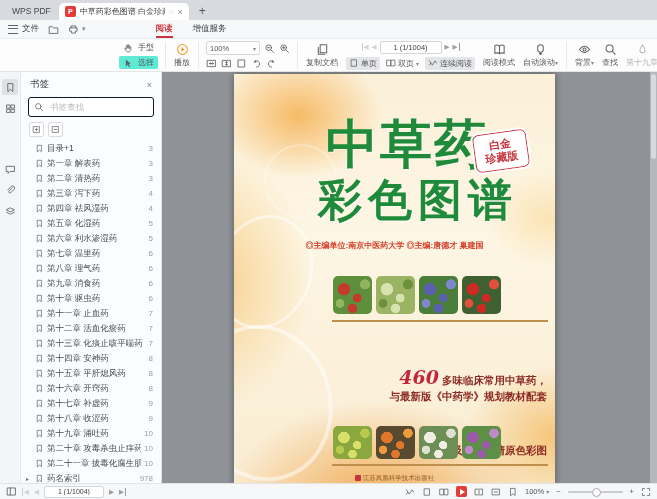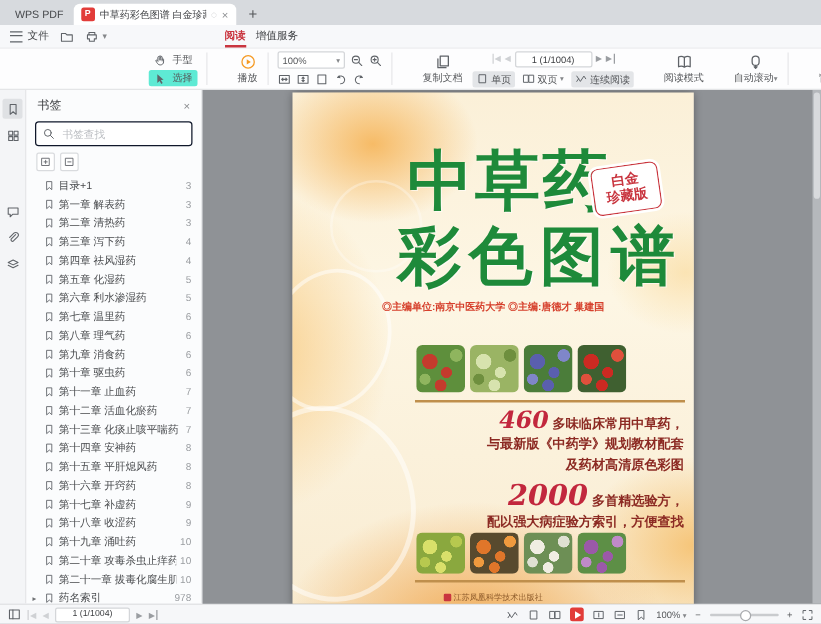--- a/index.html
+++ b/index.html
@@ -17,32 +17,32 @@
   .tab-circle{color:#b0b2b5;font-size:8px;}
   .tab-close{color:#8a8c8f;font-size:9px;}
   .newtab{font-size:12px;color:#55575a;margin:0 0 2px 10px;}
 
   
   .menubar{height:18px;background:#f7f8fa;display:flex;align-items:center;padding-left:8px;font-size:8.5px;color:#45474a;border-bottom:1px solid #ebecee;flex:none;}
   .hamb{width:10px;height:7px;border-top:1.2px solid #5f6368;border-bottom:1.2px solid #5f6368;position:relative;margin-right:4px;}
   .hamb::after{content:"";position:absolute;left:0;right:0;top:2px;border-top:1.2px solid #5f6368;}
   .m-ico{margin-left:9px;}
   .m-caret{font-size:7px;color:#85878a;margin-left:3px;}
-  .mtabs{display:flex;gap:4px;margin-left:92px;height:100%;align-items:stretch;text-align:center;}
+  .mtabs{display:flex;gap:16px;margin-left:68px;height:100%;align-items:stretch;text-align:center;}
   .mtab{display:flex;align-items:center;padding:0 2px;position:relative;color:#3c3e41;}
   .mtab.active{color:#c9353f;font-weight:bold;}
   .mtab.active::after{content:"";position:absolute;left:2px;right:2px;bottom:0;height:2px;background:#c9353f;}
 
   
   .toolbar{height:32px;background:#fdfdfe;border-bottom:1px solid #e4e5e7;display:flex;align-items:center;font-size:8px;color:#55575a;flex:none;white-space:nowrap;}
   .tb-spacer{width:116px;flex:none;}
   .stack2{display:flex;flex-direction:column;gap:2px;margin:0 3px;}
   .srow{display:flex;align-items:center;gap:5px;padding:1px 4px;border-radius:2px;}
   .srow.active{background:#5eead4;}
-  .big{display:flex;flex-direction:column;align-items:center;justify-content:center;gap:1px;padding:1px 4px;border-radius:2px;margin-left:16px;}
+  .big{display:flex;flex-direction:column;align-items:center;justify-content:center;gap:1px;padding:1px 4px;border-radius:2px;}
   .big .lbl{white-space:nowrap;}
   .sep{width:1px;height:26px;background:#e7e8ea;margin:0 4px;flex:none;}
   .zoomcluster{display:flex;flex-direction:column;gap:3px;margin:0 3px;}
   .zrow{display:flex;align-items:center;gap:4px;}
   .zselect{width:46px;height:12px;border:1px solid #d4d6d9;border-radius:2px;display:flex;align-items:center;justify-content:space-between;padding:0 3px;background:#fff;font-size:7.5px;}
   .pagenav{display:flex;flex-direction:column;gap:3px;margin:0 4px;}
   .pnrow{display:flex;align-items:center;gap:3px;justify-content:center;}
   .pninput{width:60px;height:11px;border:1px solid #d4d6d9;border-radius:2px;font-size:7.5px;text-align:center;color:#3c3e41;outline:none;padding:0;}
   .arrow{font-size:6.5px;color:#9a9da1;}
   .arrow.dis{color:#cfd1d4;}
@@ -85,32 +85,32 @@
       radial-gradient(160px 200px at -8% 50%, rgba(248,203,130,.9), rgba(248,203,130,0) 65%),
       radial-gradient(220px 150px at 45% 105%, rgba(240,165,75,.95), rgba(240,165,75,0) 70%),
       radial-gradient(140px 110px at 100% 88%, rgba(245,190,105,.85), rgba(245,190,105,0) 65%),
       radial-gradient(90px 70px at 98% 35%, rgba(250,220,160,.7), rgba(250,220,160,0) 70%),
       linear-gradient(180deg,#fbf0d8 0%,#fdf6e4 40%,#f9ecd2 100%);}
   .swirl{position:absolute;border:3px solid rgba(255,255,255,.5);border-radius:50%;}
   .swirl.s1{width:90px;height:110px;left:-18px;top:140px;transform:rotate(20deg);}
   .swirl.s2{width:130px;height:150px;left:-40px;top:250px;transform:rotate(-15deg);border-width:4px;}
   .swirl.s3{width:70px;height:70px;left:30px;top:70px;border-width:2px;opacity:.6;}
   .c-title1{position:absolute;top:36px;left:92px;font-size:52px;font-weight:900;color:#1e8a3a;letter-spacing:2px;text-shadow:1px 1px 0 rgba(255,255,255,.6);}
-  .c-title2{position:absolute;top:97px;left:84px;font-size:51px;font-weight:900;color:#1e8a3a;letter-spacing:6px;text-shadow:1px 1px 0 rgba(255,255,255,.6);}
+  .c-title2{position:absolute;top:97px;left:84px;font-size:44px;font-weight:900;color:#1e8a3a;letter-spacing:6px;text-shadow:1px 1px 0 rgba(255,255,255,.6);}
   .badge{position:absolute;top:58px;left:240px;width:52px;height:36px;background:#fff;border:1.5px solid #c9353f;border-radius:6px;outline:2px solid #fff;transform:rotate(-8deg);display:flex;flex-direction:column;align-items:center;justify-content:center;color:#c9353f;font-weight:bold;font-size:11px;line-height:1.15;}
   .editors{position:absolute;top:166px;left:0;width:100%;text-align:center;font-size:8px;font-weight:bold;color:#d6402c;}
   .prow1{position:absolute;top:202px;left:99px;display:flex;gap:4px;}
   .prow1 .photo{width:39px;height:38px;border-radius:5px;}
   .prow2{position:absolute;top:352px;left:99px;display:flex;gap:4px;}
   .prow2 .photo{width:39px;height:33px;border-radius:5px;}
   .rule{position:absolute;left:98px;width:216px;height:2px;background:#bf8f4c;}
   .rule1{top:246px;}
   .rule2{top:390px;}
   .features{position:absolute;top:251px;right:8px;width:232px;text-align:right;color:#8c2a23;font-weight:bold;font-size:10.5px;line-height:1.25;}
-  .feat{margin-bottom:4px;}
+  .feat{margin-bottom:4px;margin-top:41px;}
   .fnum{font-family:"DejaVu Serif",serif;font-style:italic;font-weight:bold;color:#c2273d;margin-right:3px;}
   .feat:nth-child(1) .fnum{font-size:19px;}
   .feat:nth-child(2) .fnum{font-size:21px;}
   .feat:nth-child(3) .fnum{font-size:23px;}
   .publisher{position:absolute;top:400px;left:0;width:100%;text-align:center;font-size:6.5px;color:#8c5a2a;}
   .publogo{display:inline-block;width:6px;height:6px;background:#c9353f;border-radius:1px;vertical-align:middle;margin-right:2px;}
 
   
   .statusbar{height:15px;background:#f6f7f9;border-top:1px solid #e3e4e6;display:flex;align-items:center;padding:0 6px;font-size:7.5px;color:#55575a;gap:5px;flex:none;}
   .sb-input{width:58px;height:10px;font-size:7px;text-align:center;border:1px solid #d4d6d9;border-radius:2px;outline:none;padding:0;color:#3c3e41;}

